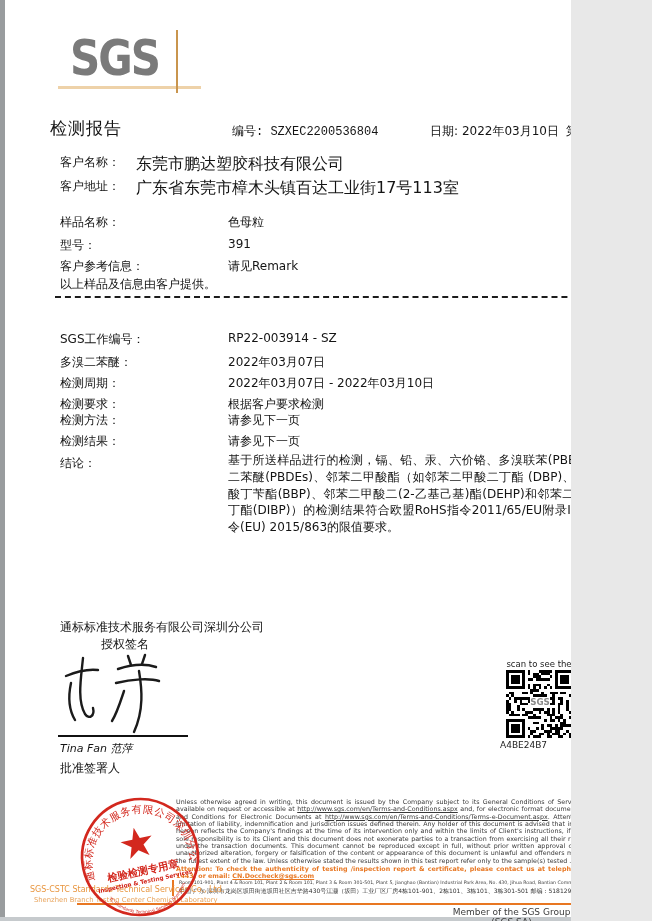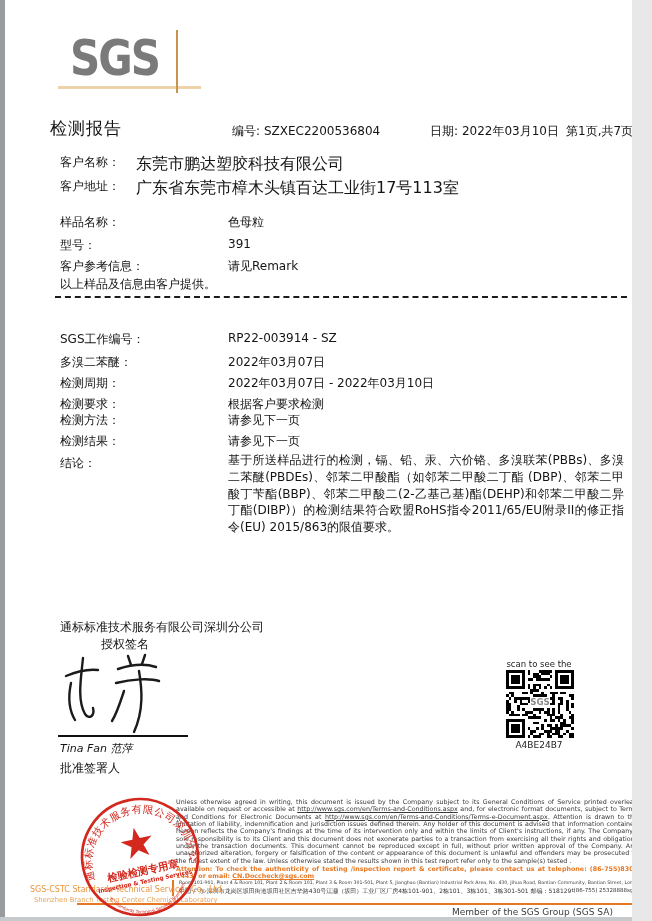--- a/index.html
+++ b/index.html
@@ -1,17 +1,17 @@
 <!DOCTYPE html>
 <html><head>
 <meta charset="utf-8">
 <style>
   html,body{margin:0;padding:0;background:#e8e8e8;}
   .page{
-    position:relative;width:632px;height:921px;background:#ffffff;
+    position:relative;width:571px;height:921px;background:#ffffff;
     font-family:"DejaVu Sans","Liberation Sans",sans-serif;color:#141414;
     overflow:hidden;margin:0;
   }
   .abs{position:absolute;}
   .edge-left{left:0;top:0;width:5px;height:921px;background:#999c9e;}
   .edge-bottom{left:0;bottom:0;width:652px;height:4px;background:#c6cacd;}
 
   
   .logo-text{left:70px;top:34px;font-size:42px;font-weight:bold;color:#7a7a7a;
     letter-spacing:-2px;transform:scaleY(1.18);transform-origin:top left;line-height:1;}
@@ -34,21 +34,21 @@
 
   .sig-company{left:60px;top:619px;font-size:12px;}
   .sig-auth{left:60px;top:636px;font-size:12px;margin-left:41px;}
   .sig-svg{left:58px;top:652px;}
   .sig-line{left:58px;top:735px;width:130px;height:0;border-top:2px solid #111;}
   .sig-name{left:60px;top:741px;font-size:11px;font-style:italic;}
   .sig-title{left:60px;top:760px;font-size:12px;}
 
   .qr-caption{left:500px;top:659px;width:78px;font-size:8.5px;text-align:center;color:#222;}
   .qr-box{left:506px;top:670px;width:68px;height:68px;}
-  .qr-code-id{left:500px;top:740px;width:78px;font-size:9px;text-align:center;color:#222;}
+  .qr-code-id{left:500px;top:740px;width:78px;font-size:9px;color:#222;}
 
   
   .disclaimer{left:176px;top:798px;width:462px;font-size:6.35px;line-height:7.35px;
     text-align:justify;color:#3a3a3a;}
   .disclaimer a{color:#3a3a3a;text-decoration:underline;}
   .attention{color:#e87722;font-weight:bold;margin-top:1px;}
   .attention a{color:#e87722;}
   .addr-block{left:172px;top:880px;width:474px;border-left:2px solid #e87722;padding-left:5px;}
   .addr-row1{display:flex;justify-content:space-between;font-size:4.7px;color:#444;white-space:nowrap;overflow:hidden;}
   .addr-row2{display:flex;justify-content:space-between;font-size:6px;color:#333;white-space:nowrap;overflow:hidden;margin-top:2px;}
@@ -65,21 +65,21 @@
 
 <div class="page">
   <div class="abs edge-left"></div>
   <div class="abs edge-bottom"></div>
 
   <div class="abs logo-hline"></div>
   <div class="abs logo-vline"></div>
   <div class="abs logo-text">SGS</div>
 
   <div class="abs doc-title">检测报告</div>
-  <div class="abs hdr" style="left:232px;top:123px;">
+  <div class="abs hdr" style="left:232px;top:123px;font-family:Liberation Mono, monospace;">
     <span>编号:</span>
     <span>SZXEC2200536804</span>
   </div>
   <div class="abs hdr" style="left:430px;top:123px;">
     <span>日期:</span>
     <span>2022年03月10日</span>
   </div>
   <div class="abs hdr" style="left:566px;top:123px;">第1页,共7页</div>
 
   <div class="abs row" style="top:154px;">

